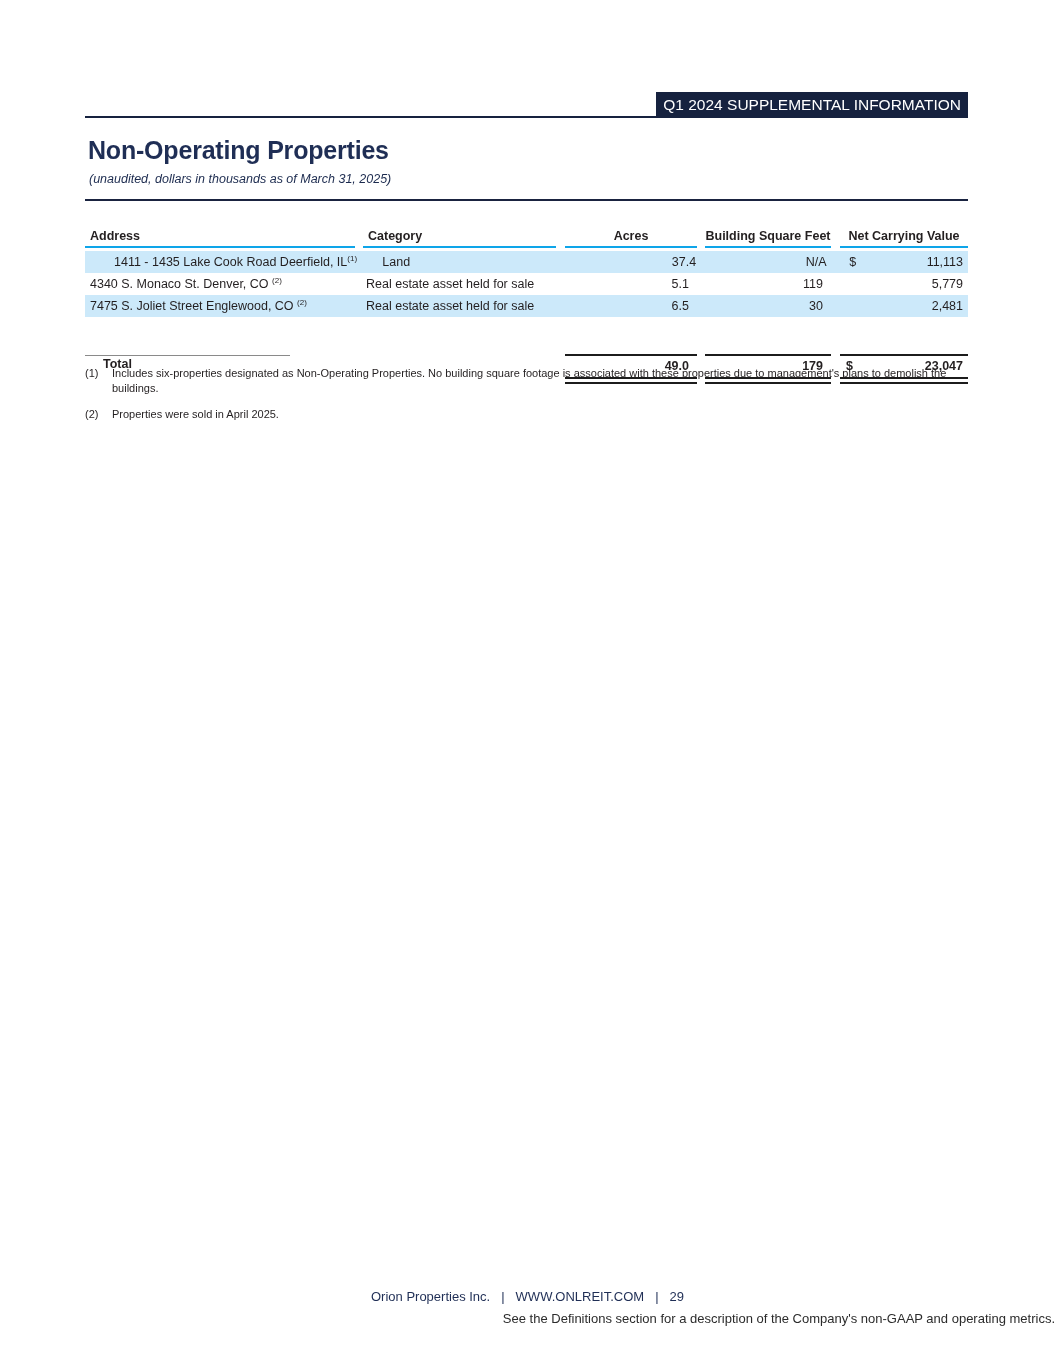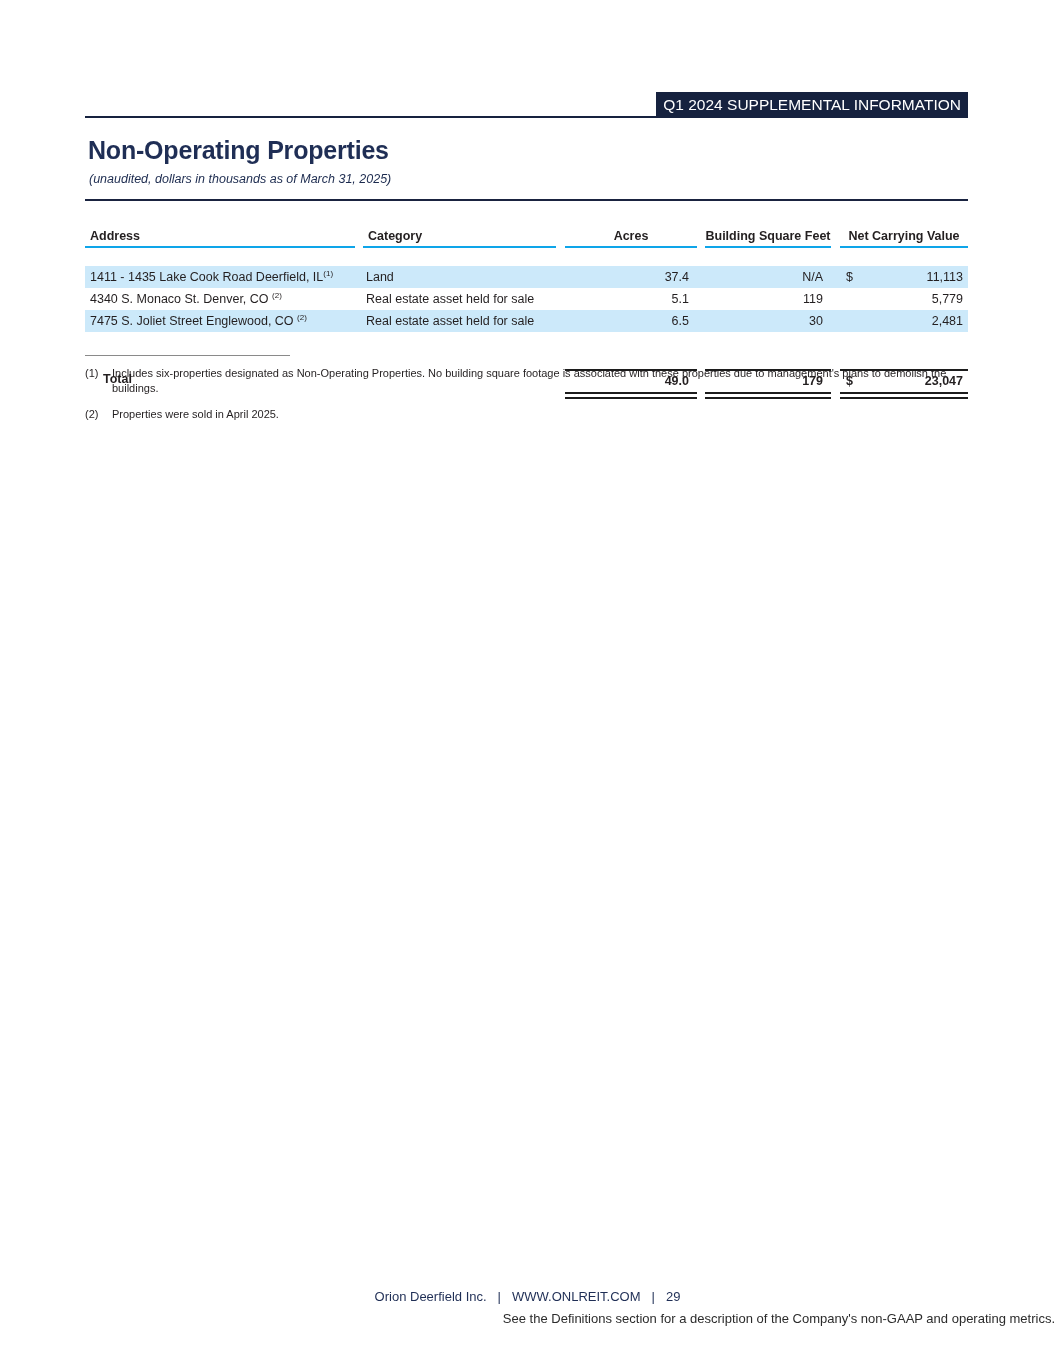--- a/index.html
+++ b/index.html
@@ -38,21 +38,21 @@
   .gap1 { width:8px; } .gap2 { width:9px; } .gap3 { width:8px; } .gap4 { width:9px; }
 
   .header-row { align-items:flex-end; height:42px; font-weight:bold; font-size:12.5px; }
   .header-row .col { border-bottom:2px solid #0ea5e9; padding-bottom:3px; }
   .header-row .gap { height:100%; }
   .h-left   { text-align:left; padding-left:5px; }
   .h-center { text-align:center; }
   .h-bsf    { text-align:center; line-height:1.15; }
 
   .data-row { height:22px; line-height:22px; margin-top:0; }
-  .data-row.first { margin-top:18px; }
+  .data-row.first { margin-top:3px;padding-left:24px; }
   .row-blue { background:#cce9fa; }
   .cell-addr { padding-left:5px; white-space:nowrap; overflow:hidden; }
   .cell-cat  { padding-left:3px; white-space:nowrap; }
   .cell-num  { text-align:right; padding-right:8px; }
   .cell-ncv  { display:flex; justify-content:space-between; padding-left:6px; padding-right:5px; }
   sup.fn-ref { font-size:8px; vertical-align:super; line-height:0; }
 
   .total-row { height:22px; line-height:20px; font-weight:bold;margin-top:37px; }
   .total-row .cell-addr { padding-left:18px; }
   .total-row .ruled { border-top:2px solid #1c1c1c; }
@@ -185,16 +185,16 @@
       <div class="fn-text">Includes six-properties designated as Non-Operating Properties. No building square footage is associated with these properties due to management's plans to demolish the buildings.</div>
     </div>
     <div class="fn-item">
       <div class="fn-marker">(2)</div>
       <div class="fn-text">Properties were sold in April 2025.</div>
     </div>
   </div>
 
   <div class="footer-note">See the Definitions section for a description of the Company's non-GAAP and operating metrics.</div>
   <div class="footer-brand">
-    <span>Orion Deerfield Inc.</span><span class="sep">|</span><span>WWW.ONLREIT.COM</span><span class="sep">|</span><span>29</span>
+    <span>Orion Properties Inc.</span><span class="sep">|</span><span>WWW.ONLREIT.COM</span><span class="sep">|</span><span>29</span>
   </div>
 
 </div>
 
 </body></html>

